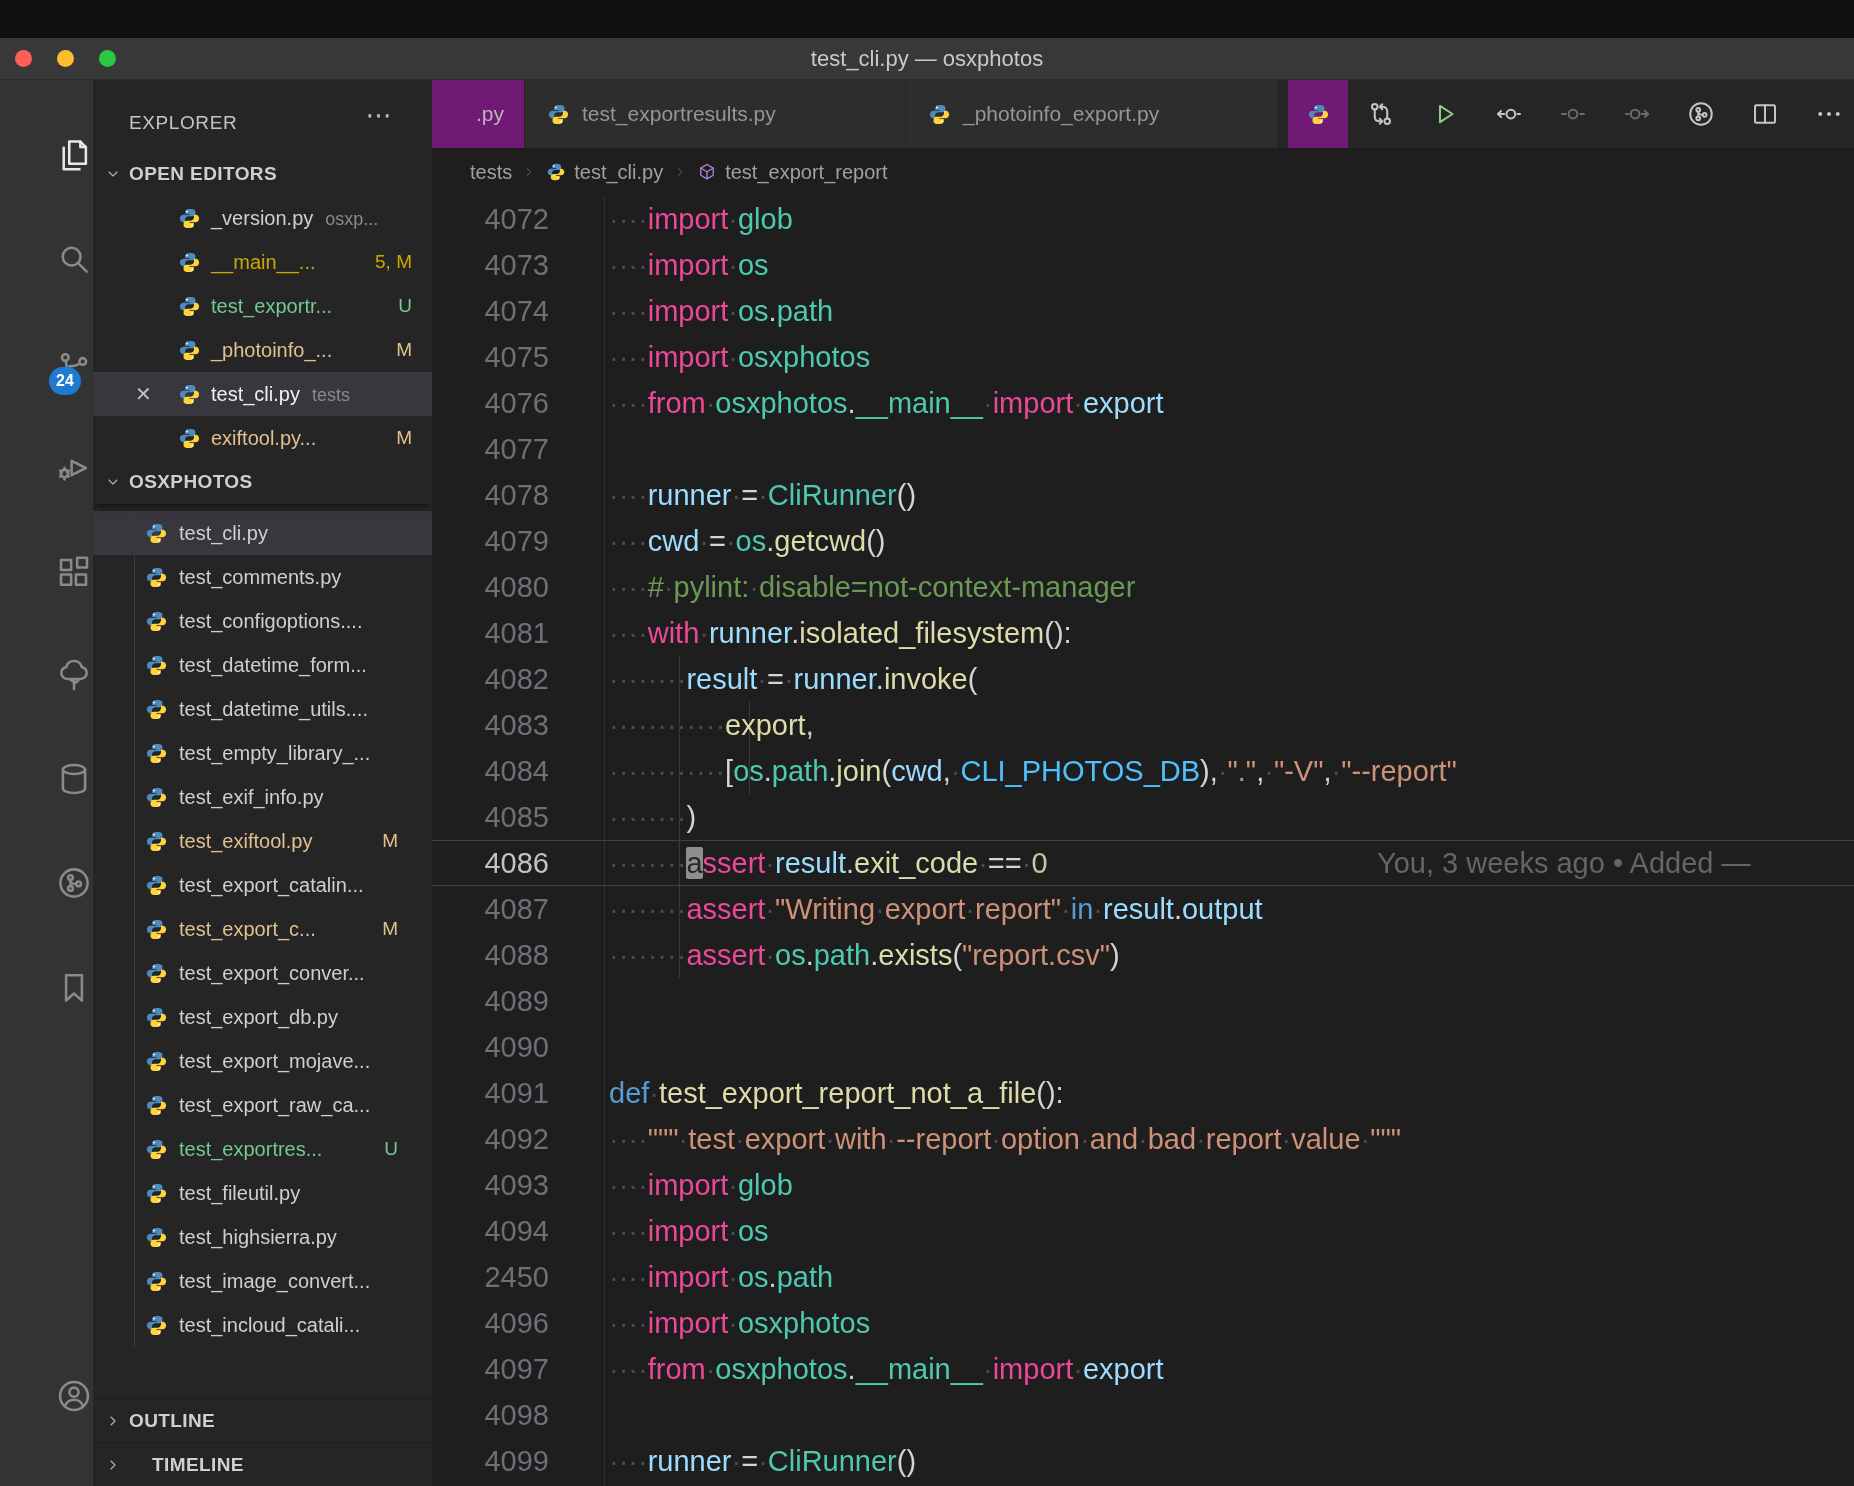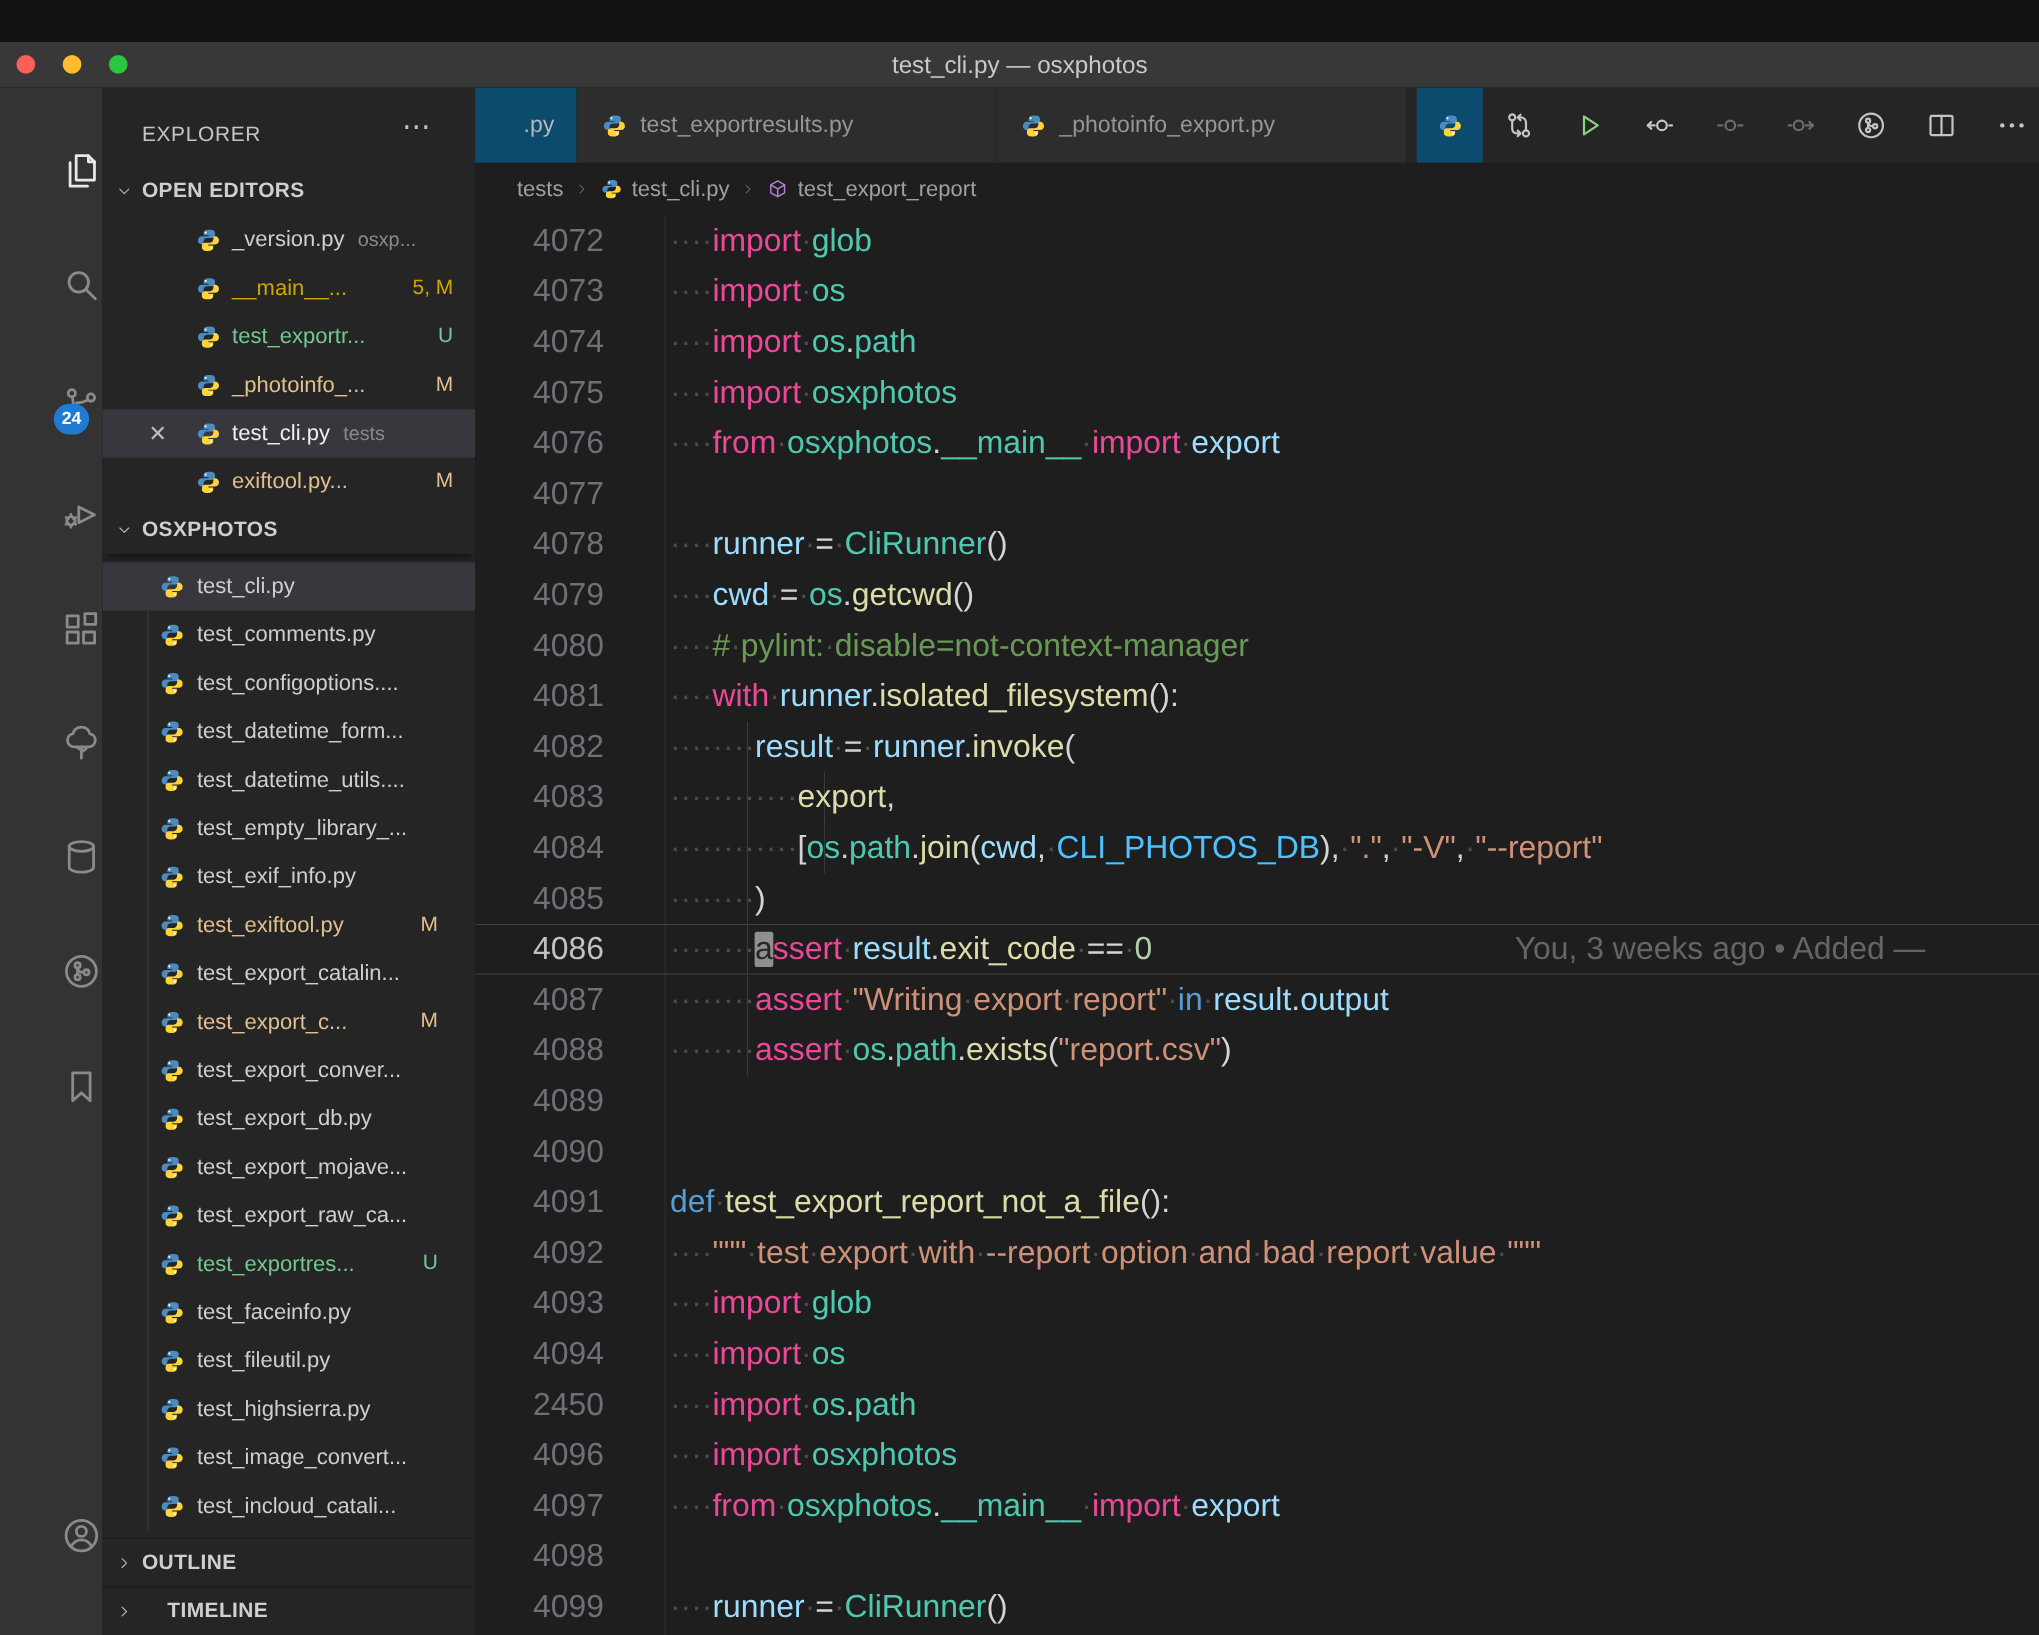--- a/index.html
+++ b/index.html
@@ -43,21 +43,21 @@
   .tree .row.selected{background:#37373d;}
   .tree-guide{position:absolute;left:41px;top:0;bottom:0;width:1px;background:#3c3c3c;z-index:2;}
   .sliver{height:7px;}
   .bottom-sec{position:absolute;left:0;width:100%;border-top:1px solid #1d1d1d;background:#252526;}
   .c-plain{color:#cfcfcf}.c-modified{color:#E2C08D}.c-untracked{color:#73C991}.c-warning{color:#CCA700}.c-active{color:#f0f0f0}
 
   
   .editor{position:absolute;left:432px;top:42px;right:0;bottom:0;background:#1e1e1e;}
   .tabsbar{position:absolute;left:0;top:0;right:0;height:68px;background:#252526;}
   .tab{position:absolute;top:0;height:68px;background:#2d2d2d;display:flex;align-items:center;color:#969696;font-size:21px;overflow:hidden;}
-  .tab.active{background:#0c4a6e;color:#b8b8b8;text-align:right;}
+  .tab.active{background:#701a75;color:#b8b8b8;text-align:right;}
   .tab .pyicon{width:23px;height:23px;margin:0 12px 0 22px;flex:0 0 auto;}
   .tab .pyicon svg{width:23px;height:23px;display:block;}
   .tab.icononly{justify-content:center;}
   .tab.icononly .pyicon{margin:0;}
   .tab.tail{justify-content:flex-end;padding-right:20px;}
   .actions{position:absolute;right:10px;top:0;height:68px;display:flex;align-items:center;gap:34px;}
   .act{width:30px;height:30px;color:#c5c5c5;}
   .act svg{width:30px;height:30px;display:block;}
   .act.dim{color:#6b6b6b;}
   .act.green{color:#89D185;}
@@ -458,31 +458,20 @@
           <span class="pyicon">
             <svg viewBox="0 0 24 24">
               <path fill="#4B8BBE" d="M11.9 2c-2.6 0-4.4 1.1-4.4 3v2.2h4.6v.9H5.6C3.6 8.1 2 9.7 2 12s1.6 3.9 3.6 3.9h1.7v-2.6c0-2 1.7-3.6 3.7-3.6h4.3c1.6 0 2.9-1.3 2.9-2.9V5c0-1.9-1.9-3-4.3-3h-2z"></path>
               <circle fill="#fff" cx="9.3" cy="4.7" r="1"></circle>
               <path fill="#FFD43B" d="M12.1 22c2.6 0 4.4-1.1 4.4-3v-2.2h-4.6v-.9h6.5c2 0 3.6-1.6 3.6-3.9s-1.6-3.9-3.6-3.9h-1.7v2.6c0 2-1.7 3.6-3.7 3.6H8.7c-1.6 0-2.9 1.3-2.9 2.9V19c0 1.9 1.9 3 4.3 3h2z"></path>
               <circle fill="#fff" cx="14.7" cy="19.3" r="1"></circle>
             </svg>
           </span>
           <span class="lbl c-untracked">test_exportres...</span>
           <span class="badge c-untracked">U</span>
-        </div>
-        <div class="row">
-          <span class="pyicon">
-            <svg viewBox="0 0 24 24">
-              <path fill="#4B8BBE" d="M11.9 2c-2.6 0-4.4 1.1-4.4 3v2.2h4.6v.9H5.6C3.6 8.1 2 9.7 2 12s1.6 3.9 3.6 3.9h1.7v-2.6c0-2 1.7-3.6 3.7-3.6h4.3c1.6 0 2.9-1.3 2.9-2.9V5c0-1.9-1.9-3-4.3-3h-2z"></path>
-              <circle fill="#fff" cx="9.3" cy="4.7" r="1"></circle>
-              <path fill="#FFD43B" d="M12.1 22c2.6 0 4.4-1.1 4.4-3v-2.2h-4.6v-.9h6.5c2 0 3.6-1.6 3.6-3.9s-1.6-3.9-3.6-3.9h-1.7v2.6c0 2-1.7 3.6-3.7 3.6H8.7c-1.6 0-2.9 1.3-2.9 2.9V19c0 1.9 1.9 3 4.3 3h2z"></path>
-              <circle fill="#fff" cx="14.7" cy="19.3" r="1"></circle>
-            </svg>
-          </span>
-          <span class="lbl c-plain">test_faceinfo.py</span>
         </div>
         <div class="row">
           <span class="pyicon">
             <svg viewBox="0 0 24 24">
               <path fill="#4B8BBE" d="M11.9 2c-2.6 0-4.4 1.1-4.4 3v2.2h4.6v.9H5.6C3.6 8.1 2 9.7 2 12s1.6 3.9 3.6 3.9h1.7v-2.6c0-2 1.7-3.6 3.7-3.6h4.3c1.6 0 2.9-1.3 2.9-2.9V5c0-1.9-1.9-3-4.3-3h-2z"></path>
               <circle fill="#fff" cx="9.3" cy="4.7" r="1"></circle>
               <path fill="#FFD43B" d="M12.1 22c2.6 0 4.4-1.1 4.4-3v-2.2h-4.6v-.9h6.5c2 0 3.6-1.6 3.6-3.9s-1.6-3.9-3.6-3.9h-1.7v2.6c0 2-1.7 3.6-3.7 3.6H8.7c-1.6 0-2.9 1.3-2.9 2.9V19c0 1.9 1.9 3 4.3 3h2z"></path>
               <circle fill="#fff" cx="14.7" cy="19.3" r="1"></circle>
             </svg>
           </span>

